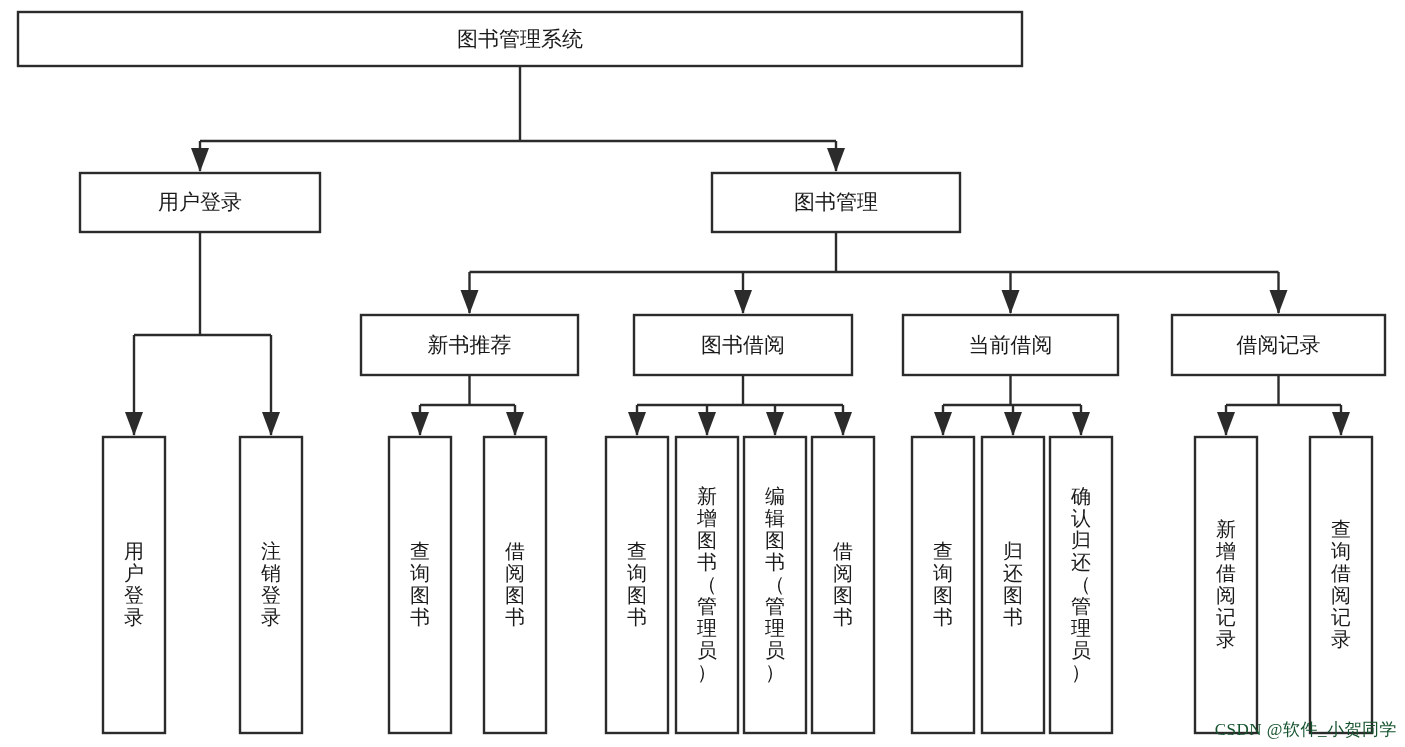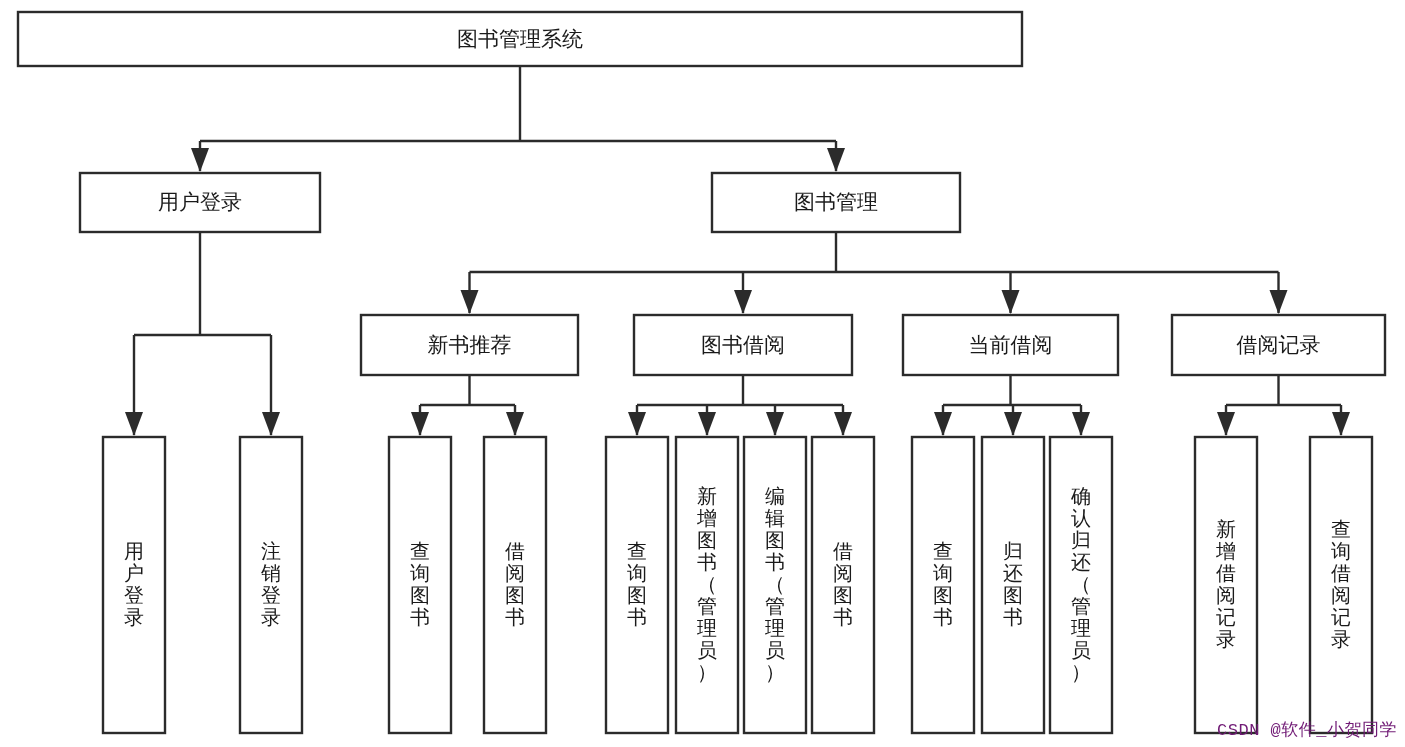--- a/index.html
+++ b/index.html
@@ -53,23 +53,23 @@
     dominant-baseline: middle;
   }
   .node-label.vertical {
     font-size: 20px;
     text-anchor: middle;
   }
   .watermark {
     position: absolute;
     right: 8px;
     bottom: 6px;
-    font-family: Liberation Mono, monospace;
+    font-family: Liberation Serif, serif;
     font-size: 17px;
-    color: #701a75;
+    color: #14532d;
     letter-spacing: 0.5px;
     white-space: nowrap;
     user-select: none;
     margin-top: 38px;
   }
 </style>
 </head>
 <body>
 
 <div id="diagram-root">

